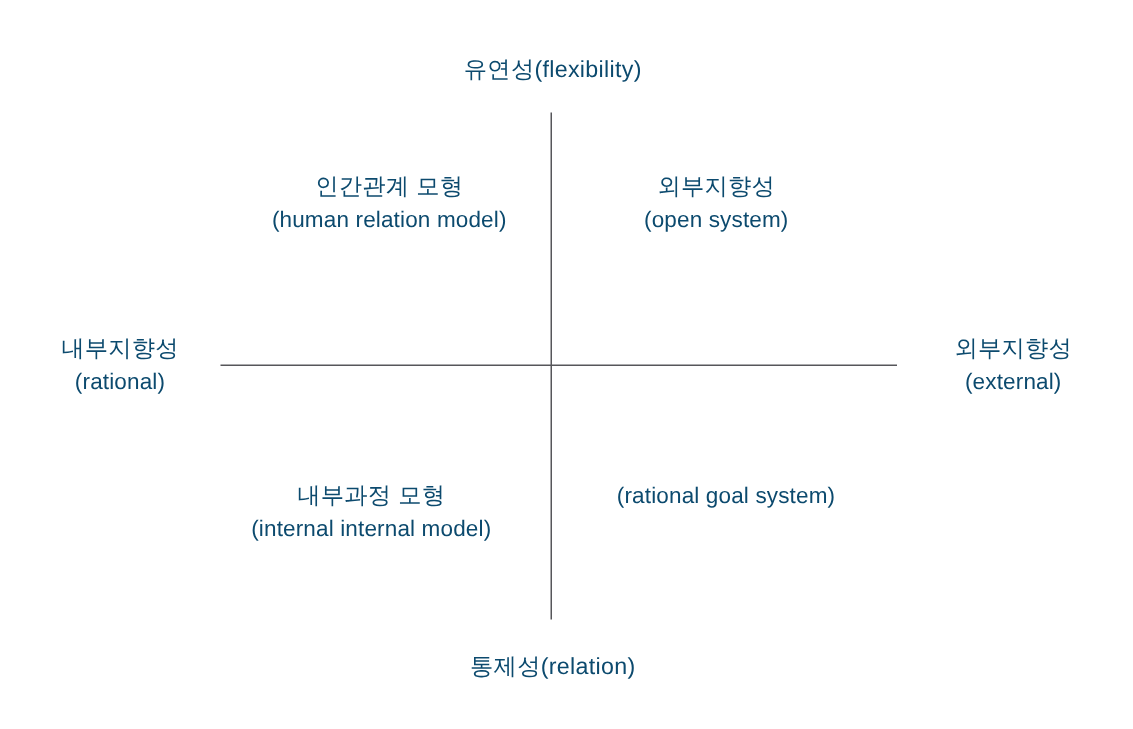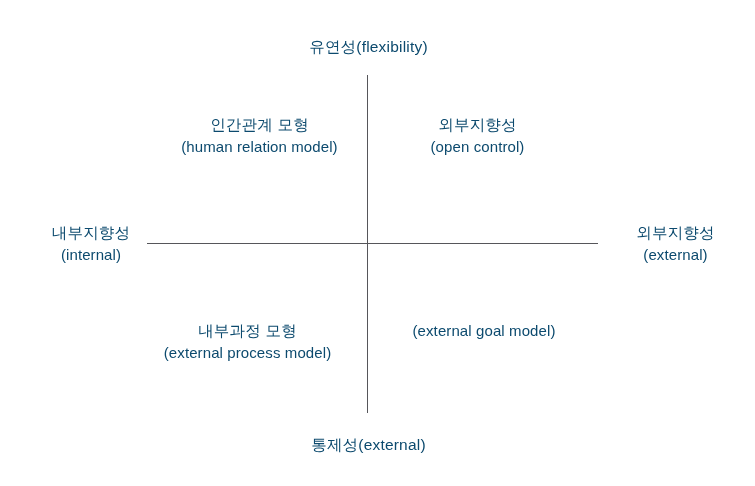--- a/index.html
+++ b/index.html
@@ -73,21 +73,20 @@
   }
   .pole-top .inner, .pole-bottom .inner {
     display: inline-block;
     transform: translateX(-9px);
   }
 
   .pole-left {
     left: 0px;
     width: 160px;
     top: 222px;
-    padding-left: 11px;
   }
   .pole-right {
     left: 596px;
     width: 159px;
     top: 222px;
   }
 
   
   .q-tl {
     left: 152px;
@@ -119,46 +118,46 @@
   <div class="axis-h"></div>
 
   <div class="lbl pole-top">
     <span class="inner">
       <span class="ko">유연성(flexibility)</span>
     </span>
   </div>
 
   <div class="lbl pole-bottom">
     <span class="inner">
-      <span class="ko">통제성(external)</span>
+      <span class="ko">통제성(relation)</span>
     </span>
   </div>
 
   <div class="lbl pole-left">
     <span class="ko">내부지향성</span>
-    <span class="en">(internal)</span>
+    <span class="en">(rational)</span>
   </div>
 
   <div class="lbl q-tl">
     <span class="ko">인간관계 모형</span>
     <span class="en">(human relation model)</span>
   </div>
 
   <div class="lbl pole-right">
     <span class="ko">외부지향성</span>
     <span class="en">(external)</span>
   </div>
 
   <div class="lbl q-tr">
     <span class="ko">외부지향성</span>
-    <span class="en">(open control)</span>
+    <span class="en">(open system)</span>
   </div>
 
   <div class="lbl q-bl">
     <span class="ko">내부과정 모형</span>
-    <span class="en">(external process model)</span>
+    <span class="en">(internal internal model)</span>
   </div>
 
   <div class="lbl q-br">
-    <span class="en">(external goal model)</span>
+    <span class="en">(rational goal system)</span>
   </div>
 
 </div>
 
 </body></html>

